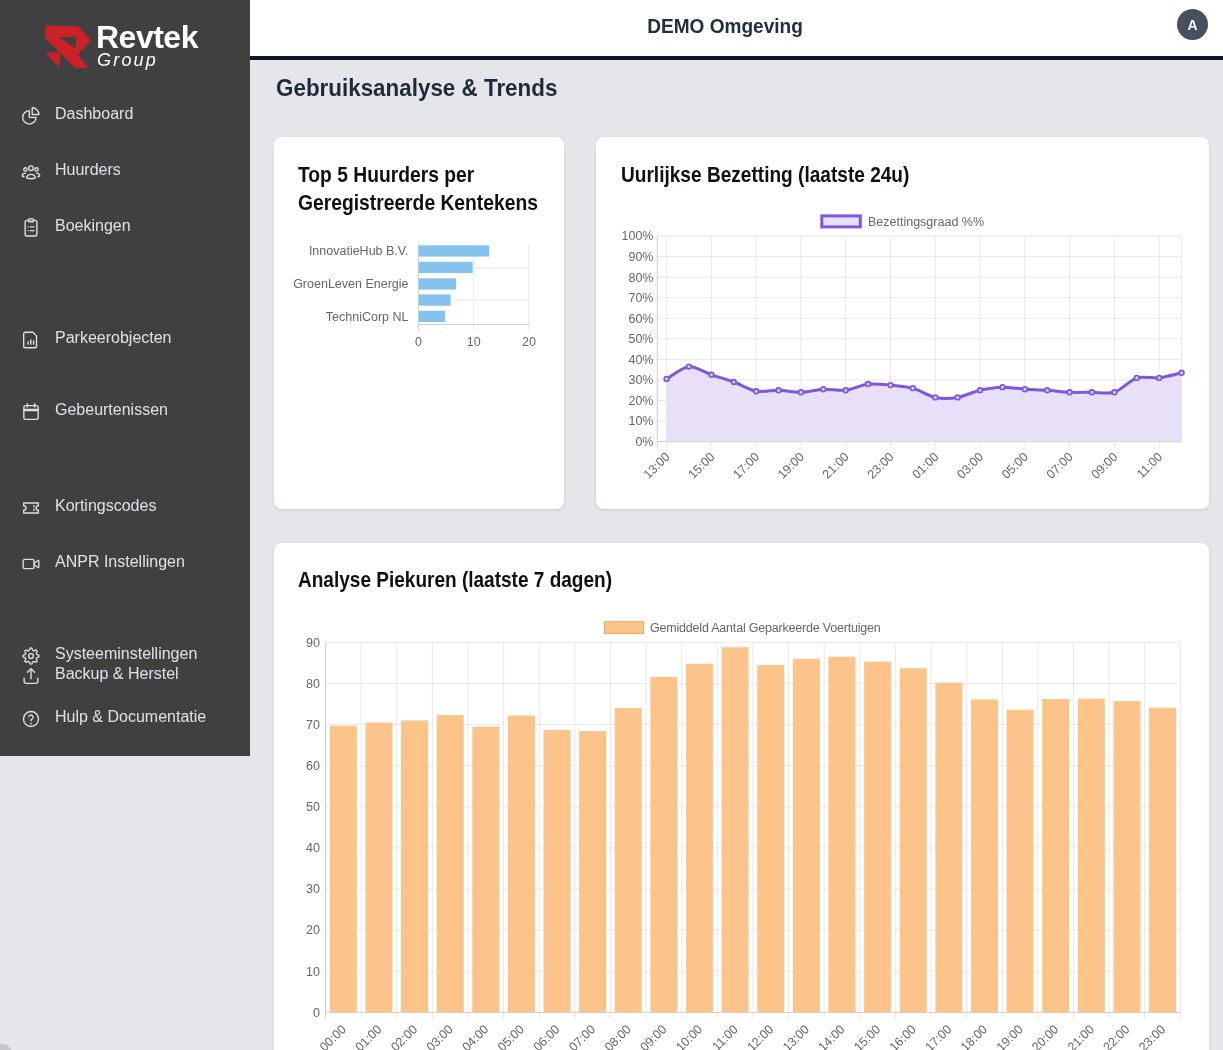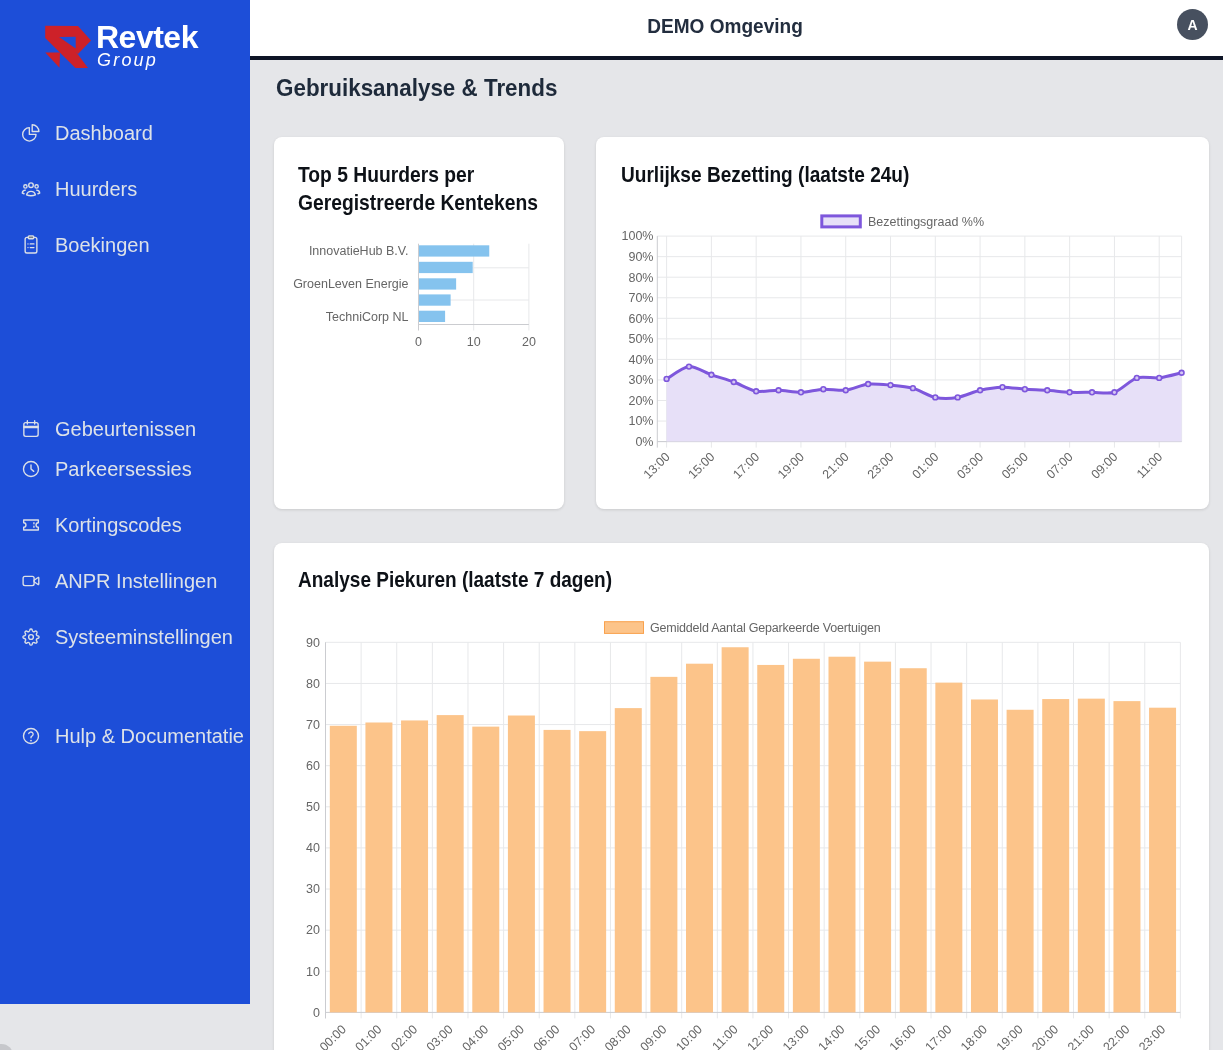--- a/index.html
+++ b/index.html
@@ -1,19 +1,19 @@
 <!DOCTYPE html>
 <html><head><meta charset="utf-8"><style>
 * { margin:0; padding:0; box-sizing:border-box; }
 html,body { width:1223px; height:1050px; overflow:hidden; font-family:"Liberation Sans", sans-serif; }
 #page { position:relative; width:1223px; height:1050px; background:#e5e6e9; }
-#sidebar { position:absolute; left:0; top:0; width:250px; height:1004px; background:#1d4ed8; z-index:2; }
+#sidebar { position:absolute; left:0; top:0; width:250px; height:756px; background:#404040; z-index:2; }
 .logo-revtek { position:absolute; left:96px; top:18.5px; font-size:32px; font-weight:700; color:#fff; letter-spacing:-0.5px; }
 .logo-group { position:absolute; left:97px; top:50px; font-size:18px; font-weight:400; color:#fff; letter-spacing:2.2px;font-style:italic; }
-.nav-item { position:absolute; left:20px; height:56px; display:flex; align-items:center; color:#dde2e8; font-size:20px; }
+.nav-item { position:absolute; left:20px; height:56px; display:flex; align-items:flex-start; color:#dde2e8; font-size:16px; }
 .nav-item svg { margin-right:13px; }
 #topbar { position:absolute; left:250px; top:0; width:973px; height:60px; background:#fff; border-bottom:4px solid #0e1526; z-index:1; }
 #tb-title { position:absolute; left:725px; top:14.5px; transform:translateX(-50%) scaleX(0.977); font-size:19.5px; font-weight:700; color:#232e3f; white-space:nowrap; z-index:2; }
 #avatar { position:absolute; left:1177px; top:9px; width:31px; height:31px; border-radius:50%; background:#47505f; color:#fff; font-size:14px; font-weight:700; display:flex; align-items:center; justify-content:center; z-index:3; }
 #heading { position:absolute; left:276px; top:74px; font-size:24.5px; font-weight:700; color:#1e2a3a; transform:scaleX(0.9144); transform-origin:left top; white-space:nowrap; }
 .card { position:absolute; background:#fff; border-radius:8px; box-shadow:0 1px 3px rgba(0,0,0,0.12); }
 #card1 { left:274px; top:137px; width:290px; height:372px; }
 #card2 { left:596px; top:137px; width:613px; height:372px; }
 #card3 { left:274px; top:543px; width:935px; height:560px; }
 .ctitle { position:absolute; font-size:22px; font-weight:700; color:#0d1117; line-height:28px; z-index:1; transform-origin:left top; white-space:nowrap; }
@@ -302,65 +302,77 @@
             <circle cx="12" cy="7.8" r="2.5"></circle>
             <circle cx="5.9" cy="9.2" r="1.8"></circle>
             <circle cx="18.1" cy="9.2" r="1.8"></circle>
             <path d="M7.2 18.5a4.9 4.9 0 0 1 9.6 0c-1.5.6-3.1.9-4.8.9s-3.3-.3-4.8-.9Z"></path>
             <path d="M4.4 17.2l-1.9-.7a3.5 3.5 0 0 1 3.4-3.3"></path>
             <path d="M19.6 17.2l1.9-.7a3.5 3.5 0 0 0-3.4-3.3"></path>
           </g>
         </svg>
         <span>Huurders</span>
       </div>
+<div class="nav-item" style="top:329px">
+        <svg class="nav-ic" viewBox="0 0 24 24" width="22" height="22">
+          <g fill="none" stroke="#dbe0e7" stroke-width="1.5" stroke-linecap="round" stroke-linejoin="round">
+            <path d="M6 3.5h8l4 4v11a2 2 0 0 1-2 2H6a2 2 0 0 1-2-2v-13a2 2 0 0 1 2-2Z"></path>
+            <path d="M8.8 16.5v-2.5"></path>
+            <path d="M11.8 16.5v-4.5"></path>
+            <path d="M14.8 16.5v-3.5"></path>
+          </g>
+        </svg>
+        <span>Parkeerobjecten</span>
+      </div>
 <div class="nav-item" style="top:401px">
         <svg class="nav-ic" viewBox="0 0 24 24" width="22" height="22">
           <g fill="none" stroke="#dbe0e7" stroke-width="1.5" stroke-linecap="round" stroke-linejoin="round">
             <rect x="4.2" y="5" width="15.6" height="15" rx="2"></rect>
             <path d="M8 3v3.5M16 3v3.5"></path>
             <path d="M4.8 9.8h14.4" stroke-width="2.6"></path>
           </g>
         </svg>
         <span>Gebeurtenissen</span>
       </div>
-<div class="nav-item" style="top:441px">
-        <svg class="nav-ic" viewBox="0 0 24 24" width="22" height="22">
-          <g fill="none" stroke="#dbe0e7" stroke-width="1.5" stroke-linecap="round" stroke-linejoin="round">
-            <circle cx="12" cy="12" r="8.2"></circle>
-            <path d="M12 7.5V12l3 2.6"></path>
-          </g>
-        </svg>
-        <span>Parkeersessies</span>
-      </div>
 <div class="nav-item" style="top:497px">
         <svg class="nav-ic" viewBox="0 0 24 24" width="22" height="22">
           <g fill="none" stroke="#dbe0e7" stroke-width="1.5" stroke-linecap="round" stroke-linejoin="round">
             <path d="M4 6.5h16v3a2.3 2.3 0 0 0 0 5v3H4v-3a2.3 2.3 0 0 0 0-5v-3Z"></path>
             <path d="M15.2 9.5v1.2M15.2 13.3v1.2"></path>
           </g>
         </svg>
         <span>Kortingscodes</span>
       </div>
 <div class="nav-item" style="top:553px">
         <svg class="nav-ic" viewBox="0 0 24 24" width="22" height="22">
           <g fill="none" stroke="#dbe0e7" stroke-width="1.5" stroke-linecap="round" stroke-linejoin="round">
             <rect x="3.4" y="7" width="12" height="10" rx="2"></rect>
             <path d="M15.4 12.8v-1.6l4.3-3a.5.5 0 0 1 .8.4v6.8a.5.5 0 0 1-.8.4l-4.3-3Z"></path>
           </g>
         </svg>
         <span>ANPR Instellingen</span>
       </div>
-<div class="nav-item" style="top:609px">
+<div class="nav-item" style="top:645px">
         <svg class="nav-ic" viewBox="0 0 24 24" width="22" height="22">
           <g fill="none" stroke="#dbe0e7" stroke-width="1.5" stroke-linecap="round" stroke-linejoin="round">
             <path d="M10.7 4.2c.3-1.2 2.3-1.2 2.6 0l.2.9a1.6 1.6 0 0 0 2.3 1l.8-.5c1.1-.6 2.4.8 1.9 1.9l-.5.8a1.6 1.6 0 0 0 1 2.3l.9.2c1.2.3 1.2 2.3 0 2.6l-.9.2a1.6 1.6 0 0 0-1 2.3l.5.8c.6 1.1-.8 2.4-1.9 1.9l-.8-.5a1.6 1.6 0 0 0-2.3 1l-.2.9c-.3 1.2-2.3 1.2-2.6 0l-.2-.9a1.6 1.6 0 0 0-2.3-1l-.8.5c-1.1.6-2.4-.8-1.9-1.9l.5-.8a1.6 1.6 0 0 0-1-2.3l-.9-.2c-1.2-.3-1.2-2.3 0-2.6l.9-.2a1.6 1.6 0 0 0 1-2.3l-.5-.8c-.6-1.1.8-2.4 1.9-1.9l.8.5a1.6 1.6 0 0 0 2.3-1l.2-.9Z"></path>
             <circle cx="12" cy="12" r="2.6"></circle>
           </g>
         </svg>
         <span>Systeeminstellingen</span>
+      </div>
+<div class="nav-item" style="top:665px">
+        <svg class="nav-ic" viewBox="0 0 24 24" width="22" height="22">
+          <g fill="none" stroke="#dbe0e7" stroke-width="1.5" stroke-linecap="round" stroke-linejoin="round">
+            <path d="M4.5 14.5v3a2.5 2.5 0 0 0 2.5 2.5h10a2.5 2.5 0 0 0 2.5-2.5v-3"></path>
+            <path d="M12 4.5v10.5"></path>
+            <path d="M8 8l4-3.8L16 8"></path>
+          </g>
+        </svg>
+        <span>Backup &amp; Herstel</span>
       </div>
 <div class="nav-item" style="top:708px">
         <svg class="nav-ic" viewBox="0 0 24 24" width="22" height="22">
           <g fill="none" stroke="#dbe0e7" stroke-width="1.5" stroke-linecap="round" stroke-linejoin="round">
             <circle cx="12" cy="12" r="8.2"></circle>
             <path d="M9.6 9.3a2.4 2.4 0 1 1 3.3 2.9c-.7.3-.9.8-.9 1.5v.3"></path>
             <path d="M12 17h.01" stroke-width="2"></path>
           </g>
         </svg>
         <span>Hulp &amp; Documentatie</span>

